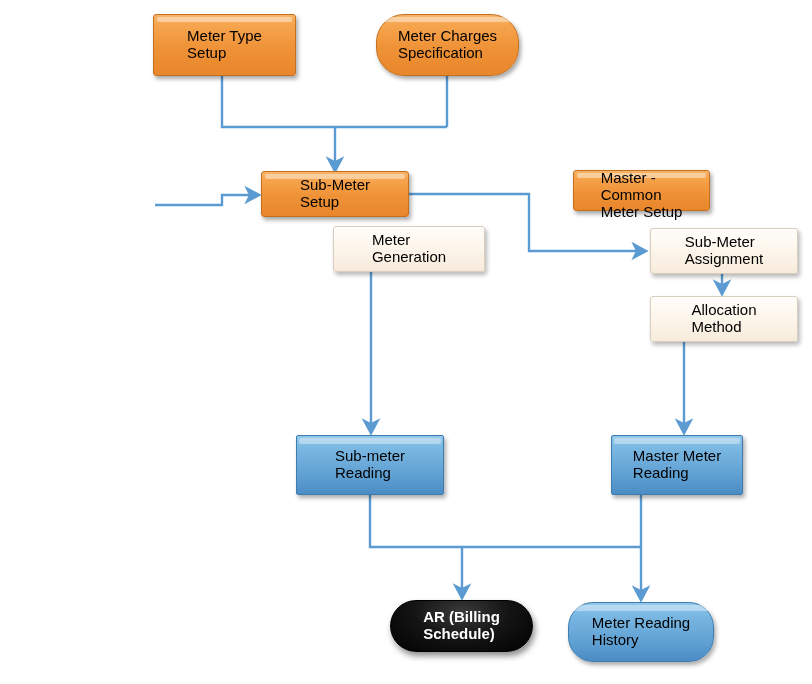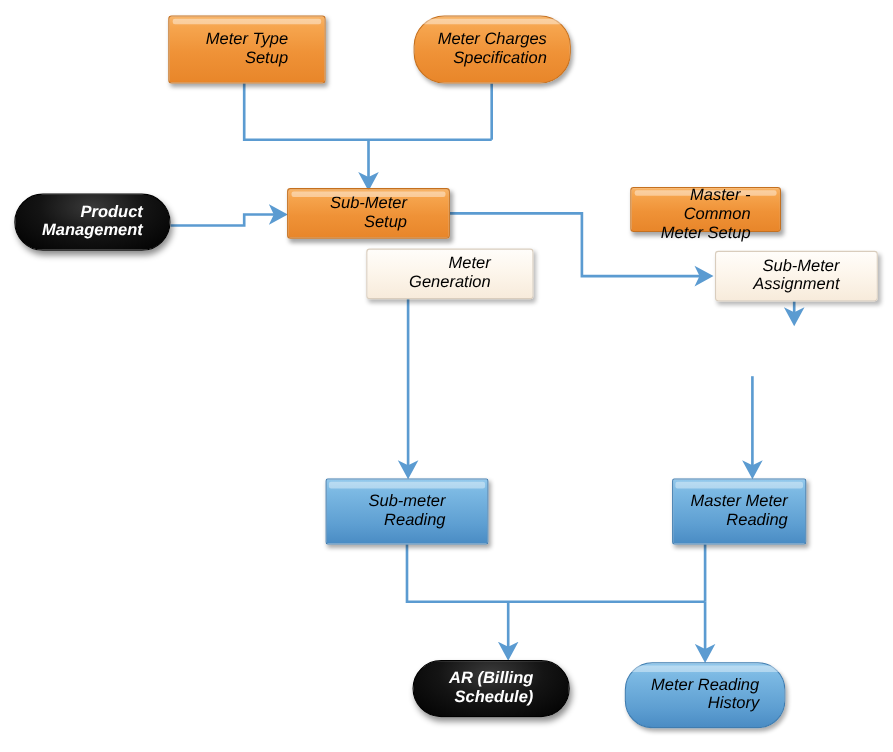--- a/index.html
+++ b/index.html
@@ -22,24 +22,23 @@
     width: 812px;
     height: 684px;
     pointer-events: none;
   }
   .node {
     position: absolute;
     box-sizing: border-box;
     display: flex;
     align-items: center;
     justify-content: center;
-    text-align: right;
+    text-align: left;
     line-height: 1.12;
     z-index: 3;
-    font-style: italic;
   }
   .node .lbl {
     display: block;
     white-space: pre-line;
     padding: 0 4px;
   }
 
   
   .n-orange {
     background: linear-gradient(to bottom,
@@ -152,24 +151,20 @@
   <div class="node n-orange" style="left:153px;top:14px;width:143px;height:62px;">
     <span class="lbl">Meter Type
 Setup</span>
   </div>
 
   <div class="node n-orange" style="left:376px;top:14px;width:143px;height:62px;border-radius:28px;">
     <span class="lbl">Meter Charges
 Specification</span>
   </div>
 
-  <div class="node n-pill" style="left:13px;top:176px;width:142px;height:52px;">
-    <span class="lbl">Product
-Management</span>
-  </div>
 
   <div class="node n-orange" style="left:261px;top:171px;width:148px;height:46px;">
     <span class="lbl">Sub-Meter
 Setup</span>
   </div>
 
   <div class="node n-cream" style="left:333px;top:226px;width:152px;height:46px;">
     <span class="lbl">Meter
 Generation</span>
   </div>
@@ -178,32 +173,36 @@
     <span class="lbl">Master -
 Common
 Meter Setup</span>
   </div>
 
   <div class="node n-cream" style="left:650px;top:228px;width:148px;height:46px;">
     <span class="lbl">Sub-Meter
 Assignment</span>
   </div>
 
+  <div class="node n-cream" style="left:650px;top:296px;width:148px;height:46px;">
+    <span class="lbl">Allocation
+Method</span>
+  </div>
 
   <div class="node n-blue" style="left:296px;top:435px;width:148px;height:60px;">
     <span class="lbl">Sub-meter
 Reading</span>
   </div>
 
-  <div class="node n-blue" style="left:611px;top:435px;width:122px;height:60px;">
+  <div class="node n-blue" style="left:611px;top:435px;width:132px;height:60px;">
     <span class="lbl">Master Meter
 Reading</span>
   </div>
 
-  <div class="node n-pill" style="left:375px;top:600px;width:143px;height:52px;">
+  <div class="node n-pill" style="left:390px;top:600px;width:143px;height:52px;">
     <span class="lbl">AR (Billing
 Schedule)</span>
   </div>
 
   <div class="node n-blue" style="left:568px;top:602px;width:146px;height:60px;border-radius:25px;">
     <span class="lbl">Meter Reading
 History</span>
   </div>
 
 </div>

